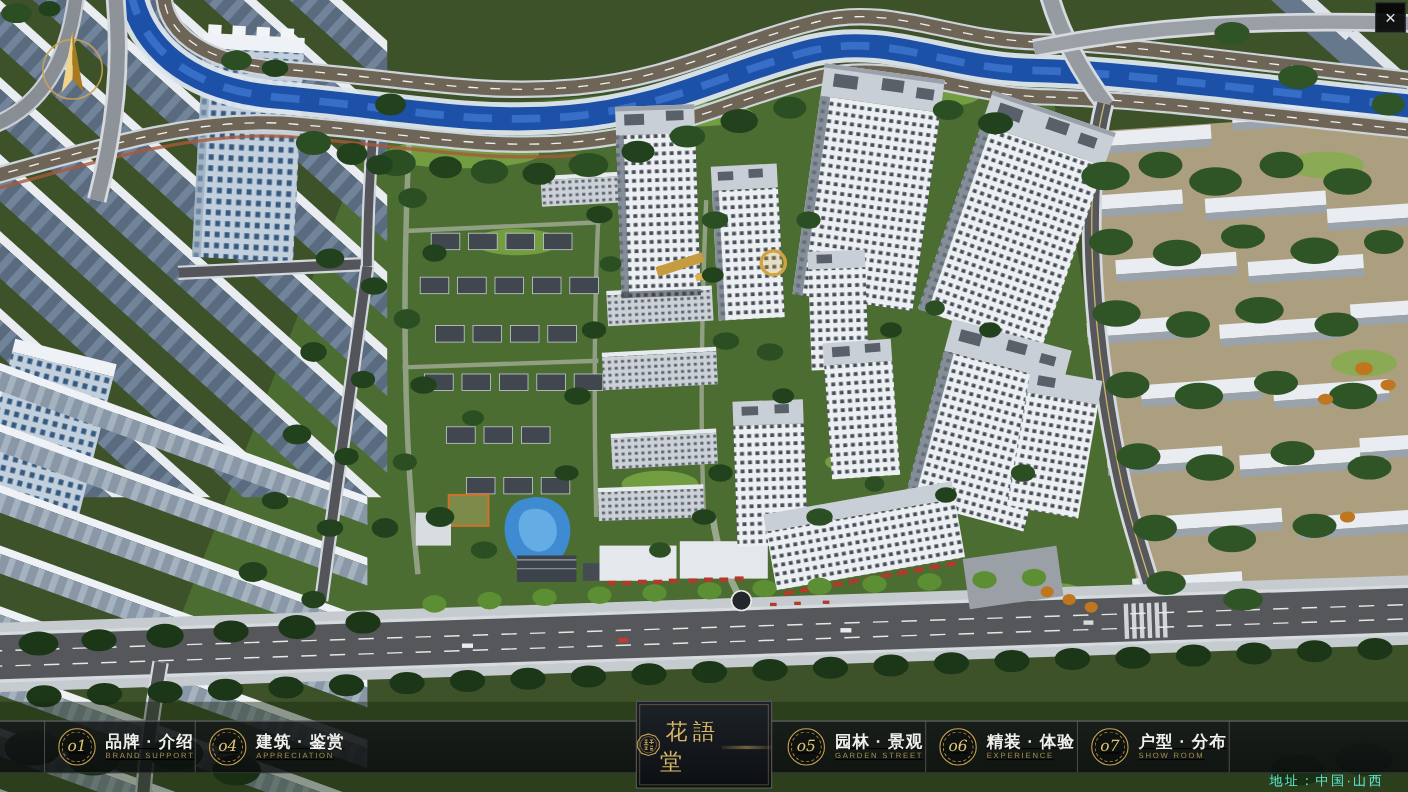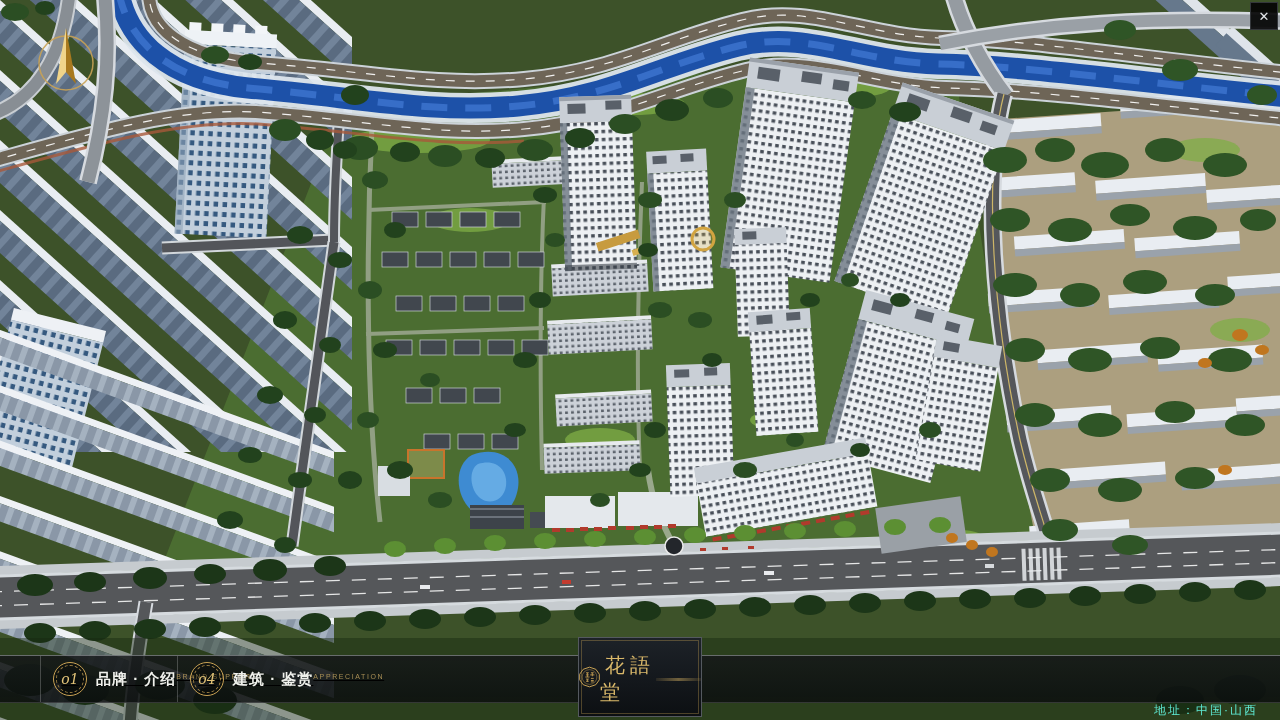--- a/index.html
+++ b/index.html
@@ -27,21 +27,21 @@
     border-right:1px solid rgba(255,255,255,.22);text-decoration:underline;}
   .nav-left .nav-item:first-child{border-left:1px solid rgba(255,255,255,.22);}
   .nav-left .nav-item:last-child{width:124px;border-right:none;}
   .badge{width:32px;height:32px;border-radius:50%;border:1px solid #c9a254;
     display:flex;align-items:center;justify-content:center;position:relative;
     flex:none;background:rgba(0,0,0,.3);}
   .badge::before{content:"";position:absolute;inset:2px;border-radius:50%;
     border:1px dashed rgba(201,162,84,.75);}
   .badge .num{font-family:"DejaVu Serif",serif;font-style:italic;
     font-size:14px;color:#e2c378;}
-  .nav-text{display:flex;}
+  .nav-text{display:flex;flex-direction:column;}
   .zh{font-size:15px;font-weight:700;color:#f0f1ec;letter-spacing:1px;
     line-height:1.05;white-space:nowrap;}
   .en{font-size:7px;color:#a98f55;letter-spacing:1.6px;margin-top:2px;
     white-space:nowrap;}
 
   
   .logo-panel{position:absolute;left:578px;top:637px;width:124px;height:80px;
     z-index:25;background:linear-gradient(180deg,#1d2228,#0c0f12);
     border:1px solid #54595f;box-sizing:border-box;cursor:pointer;
     display:flex;align-items:center;justify-content:center;}
@@ -659,20 +659,47 @@
           <span class="num">o4</span>
         </span>
       <span class="nav-text">
         <span class="zh">建筑 · 鉴赏</span>
         <span class="en">APPRECIATION</span>
       </span>
     </div>
   </div>
 
   <div class="nav-group nav-right">
+    <div class="nav-item">
+      <span class="badge">
+          <span class="num">o5</span>
+        </span>
+      <span class="nav-text">
+        <span class="zh">园林 · 景观</span>
+        <span class="en">GARDEN STREET</span>
+      </span>
+    </div>
+    <div class="nav-item">
+      <span class="badge">
+          <span class="num">o6</span>
+        </span>
+      <span class="nav-text">
+        <span class="zh">精装 · 体验</span>
+        <span class="en">EXPERIENCE</span>
+      </span>
+    </div>
+    <div class="nav-item">
+      <span class="badge">
+          <span class="num">o7</span>
+        </span>
+      <span class="nav-text">
+        <span class="zh">户型 · 分布</span>
+        <span class="en">SHOW ROOM</span>
+      </span>
+    </div>
   </div>
 </div>
 
 <div class="logo-panel">
   <svg width="30" height="30" viewBox="0 0 30 30">
     <polygon points="15,1 24,4 29,11 29,19 24,26 15,29 6,26 1,19 1,11 6,4" fill="none" stroke="#c9a254" stroke-width="1.4"></polygon>
     <circle cx="15" cy="15" r="10.5" fill="none" stroke="#c9a254" stroke-width=".8" opacity=".8"></circle>
     <g stroke="#c9a254" stroke-width="1.3" opacity=".95">
       <path d="M10,9 L14,9 M10,12 L14,12 M12,9 L12,15 M9,15 L15,15"></path>
       <path d="M17,9 L21,9 M19,9 L19,14 M16,12 L22,12"></path>

